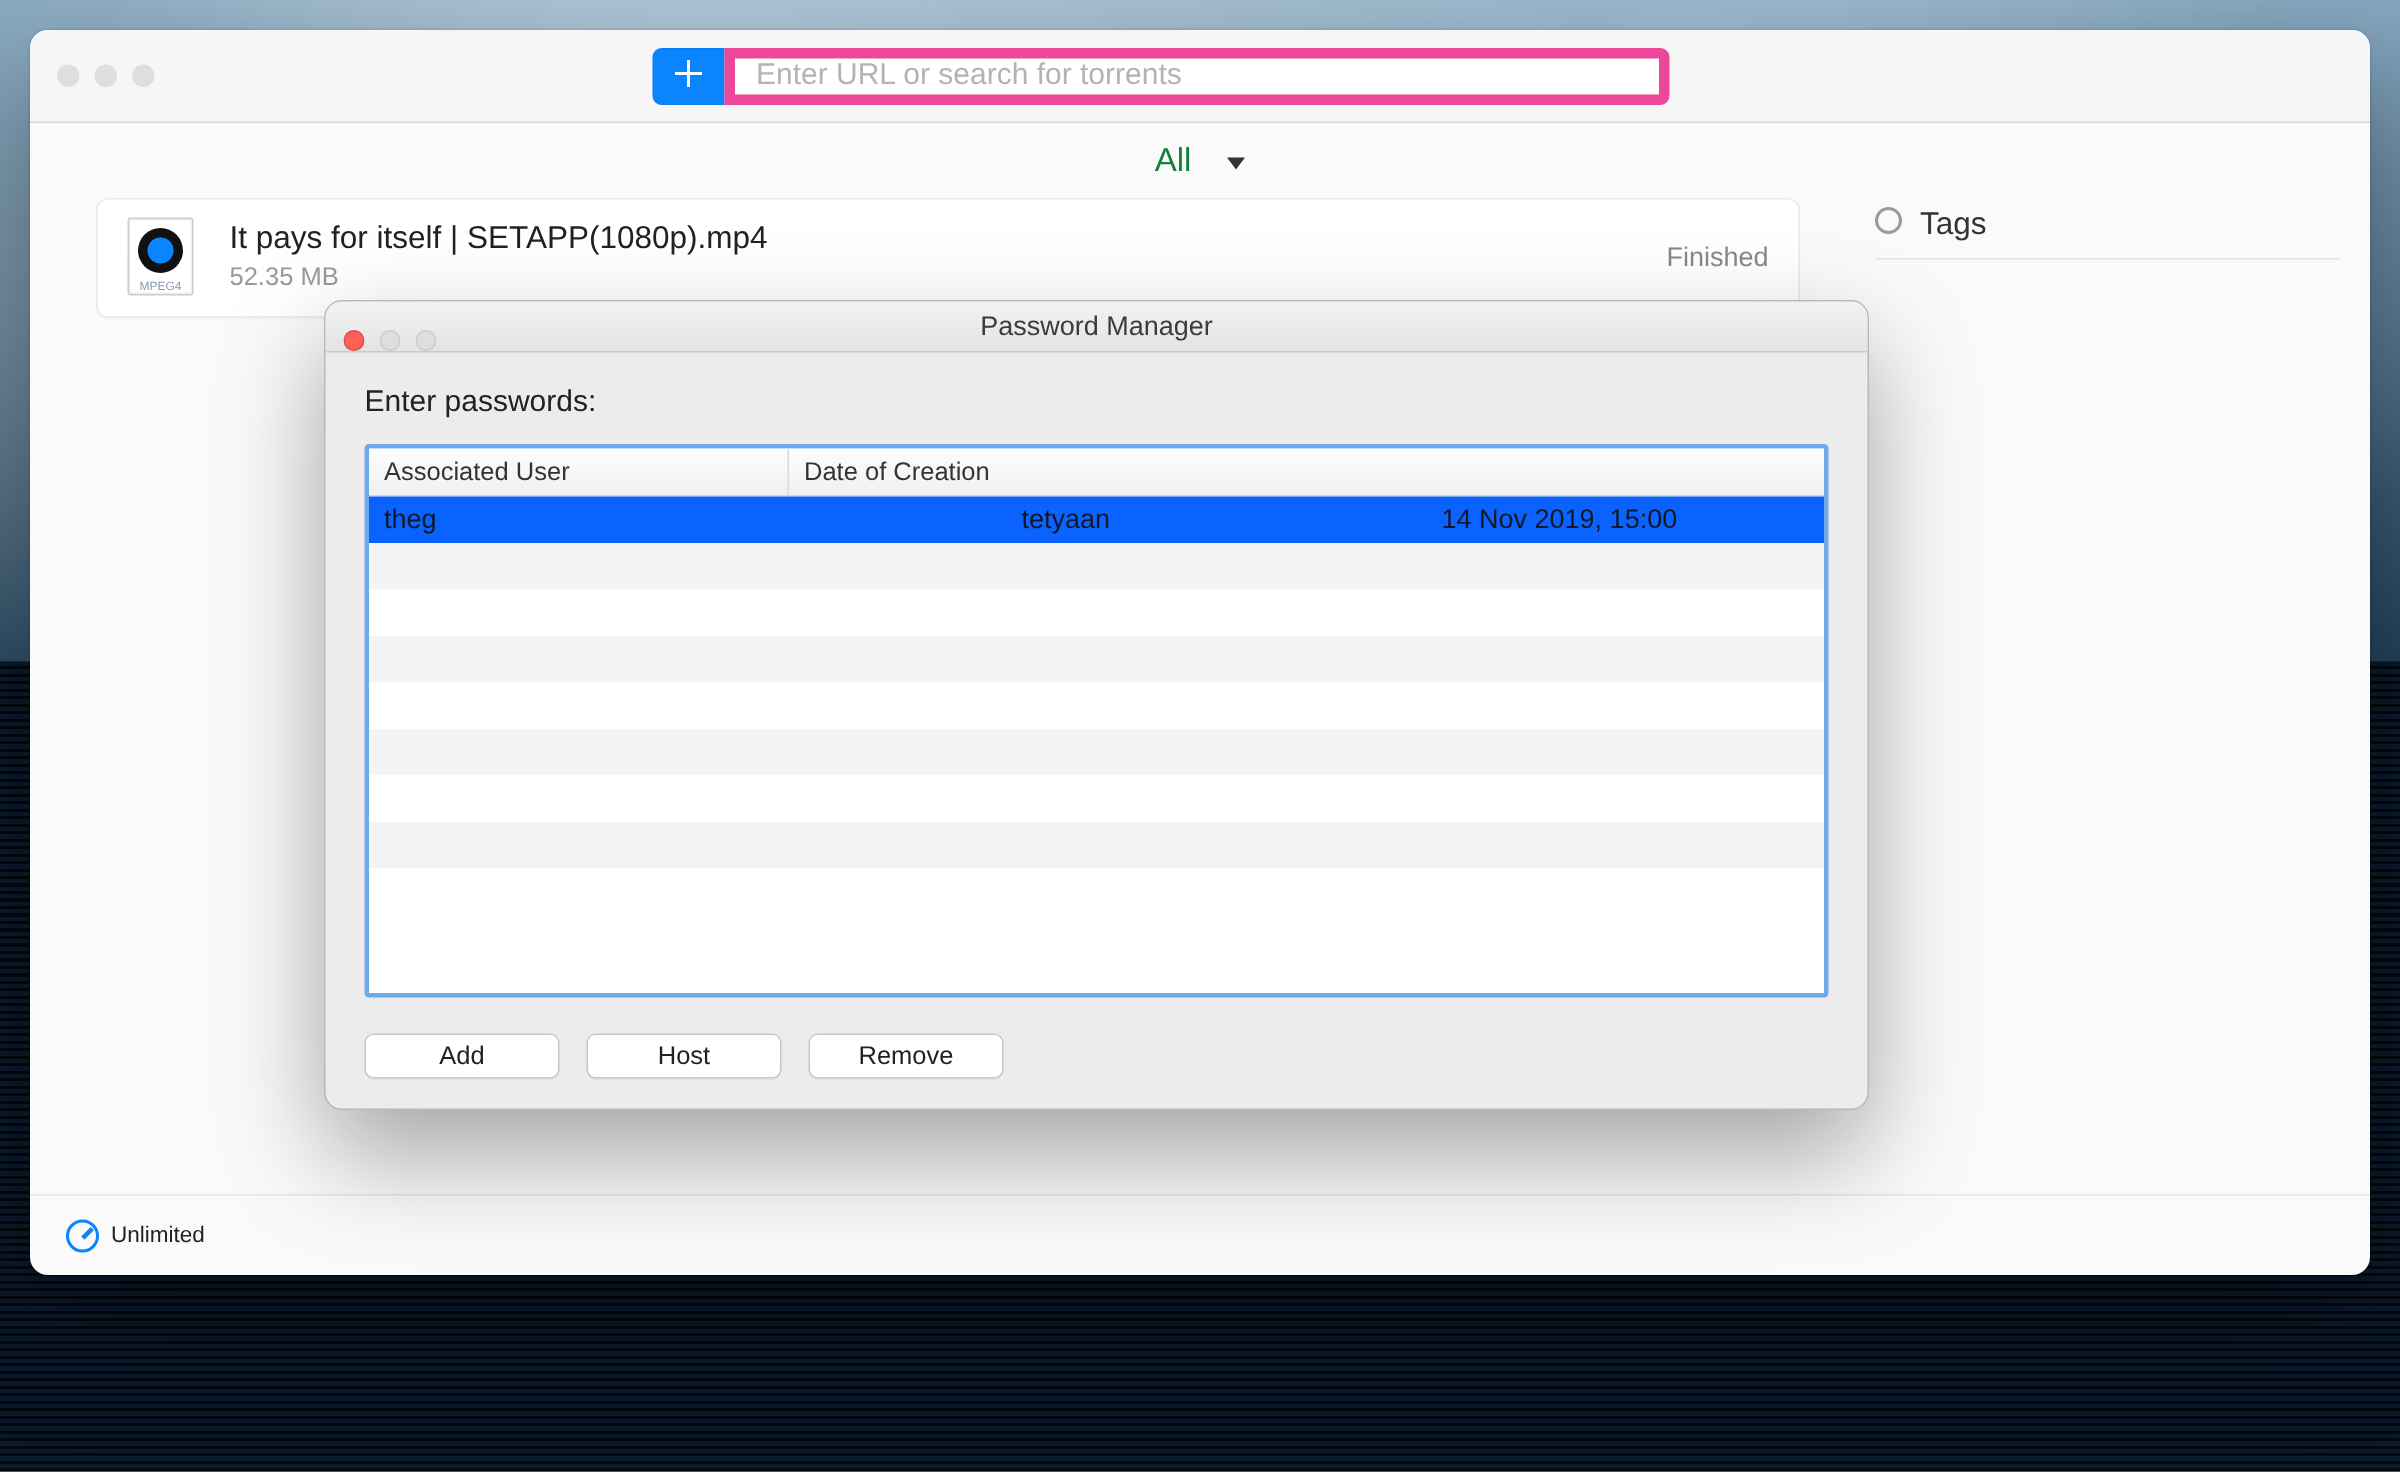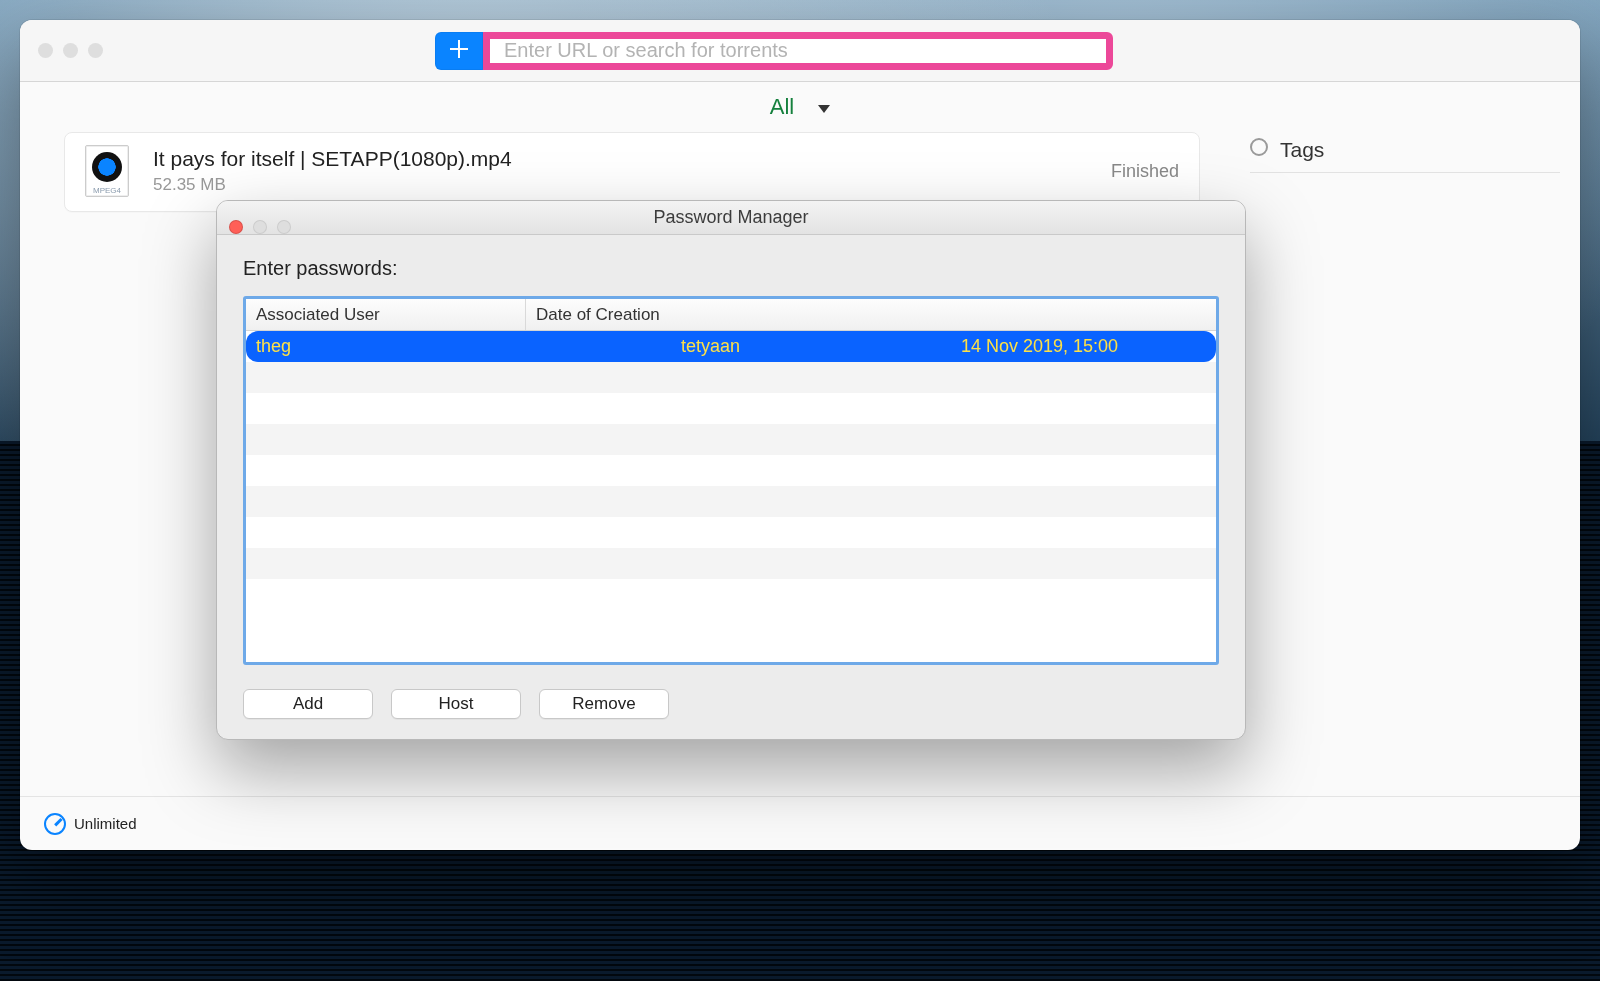--- a/index.html
+++ b/index.html
@@ -259,22 +259,21 @@
     .table-rows{ flex:1; }
     .tr{
       display:flex;
       height:31px;
       align-items:center;
     }
     .tr:nth-child(even){ background:#f4f4f4;}
     .tr:nth-child(odd){ background:#ffffff;}
     .tr.selected{
       background:#0a63ff !important;
-      color:#fde047;
-      border-radius:12px;
+      color:#0f172a;
     }
     .td{
       padding:0 10px;
       font-size:18px;
       overflow:hidden;
       white-space:nowrap;
     }
 
     .dlg-buttons{
       display:flex;

